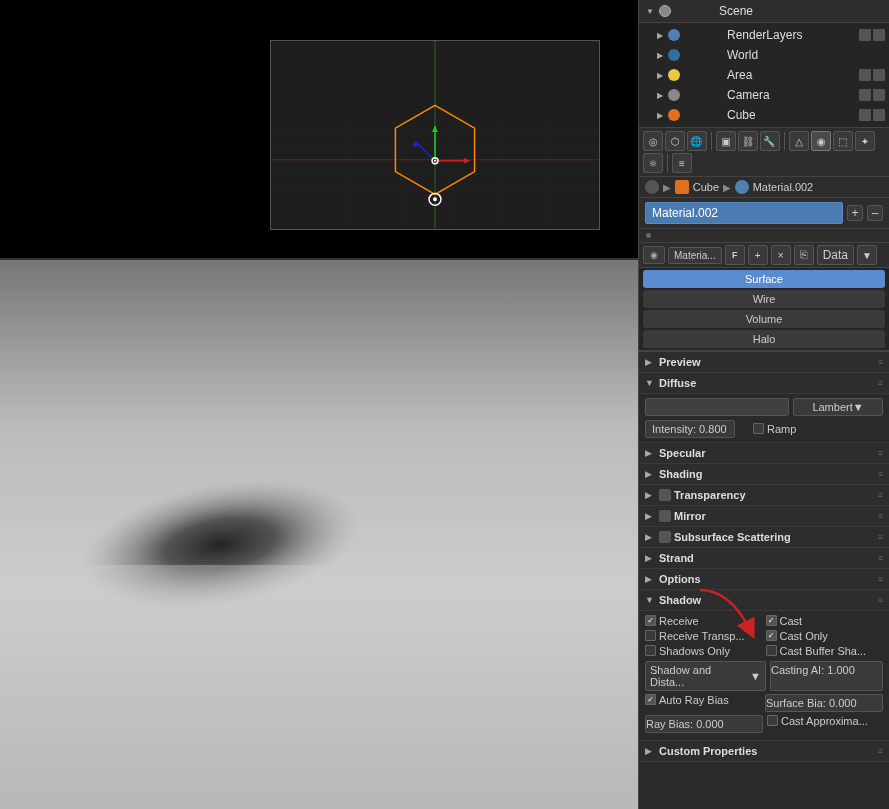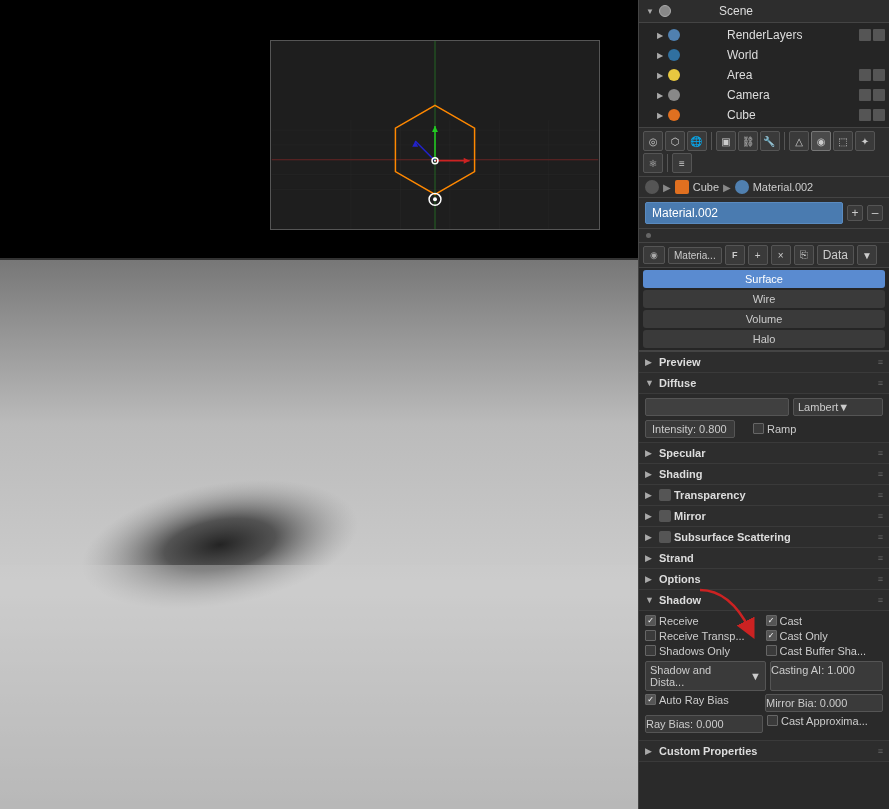--- a/index.html
+++ b/index.html
@@ -379,21 +379,21 @@
     .diffuse-shader-select {
       width: 90px;
       background: #3a3a3a;
       border: 1px solid #555;
       color: #ccc;
       padding: 2px 4px;
       font-size: 11px;
       border-radius: 2px;
       display: flex;
       align-items: center;
-      justify-content: flex-start;
+      justify-content: center;
     }
 
     .intensity-row {
       display: flex;
       align-items: center;
       gap: 18px;
     }
 
     .intensity-field {
       background: #3a3a3a;
@@ -816,21 +816,21 @@
             <span>1.000</span>
           </div>
         </div>
 
         <div class="two-col">
           <label class="checkbox-label">
             <span class="cb checked"></span>
             <span>Auto Ray Bias</span>
           </label>
           <div class="field-value">
-            <span>Mirror Bia:</span>
+            <span>Surface Bia:</span>
             <span>0.000</span>
           </div>
         </div>
 
         <div class="two-col">
           <div class="field-value">
             <span>Ray Bias:</span>
             <span>0.000</span>
           </div>
           <label class="checkbox-label">

